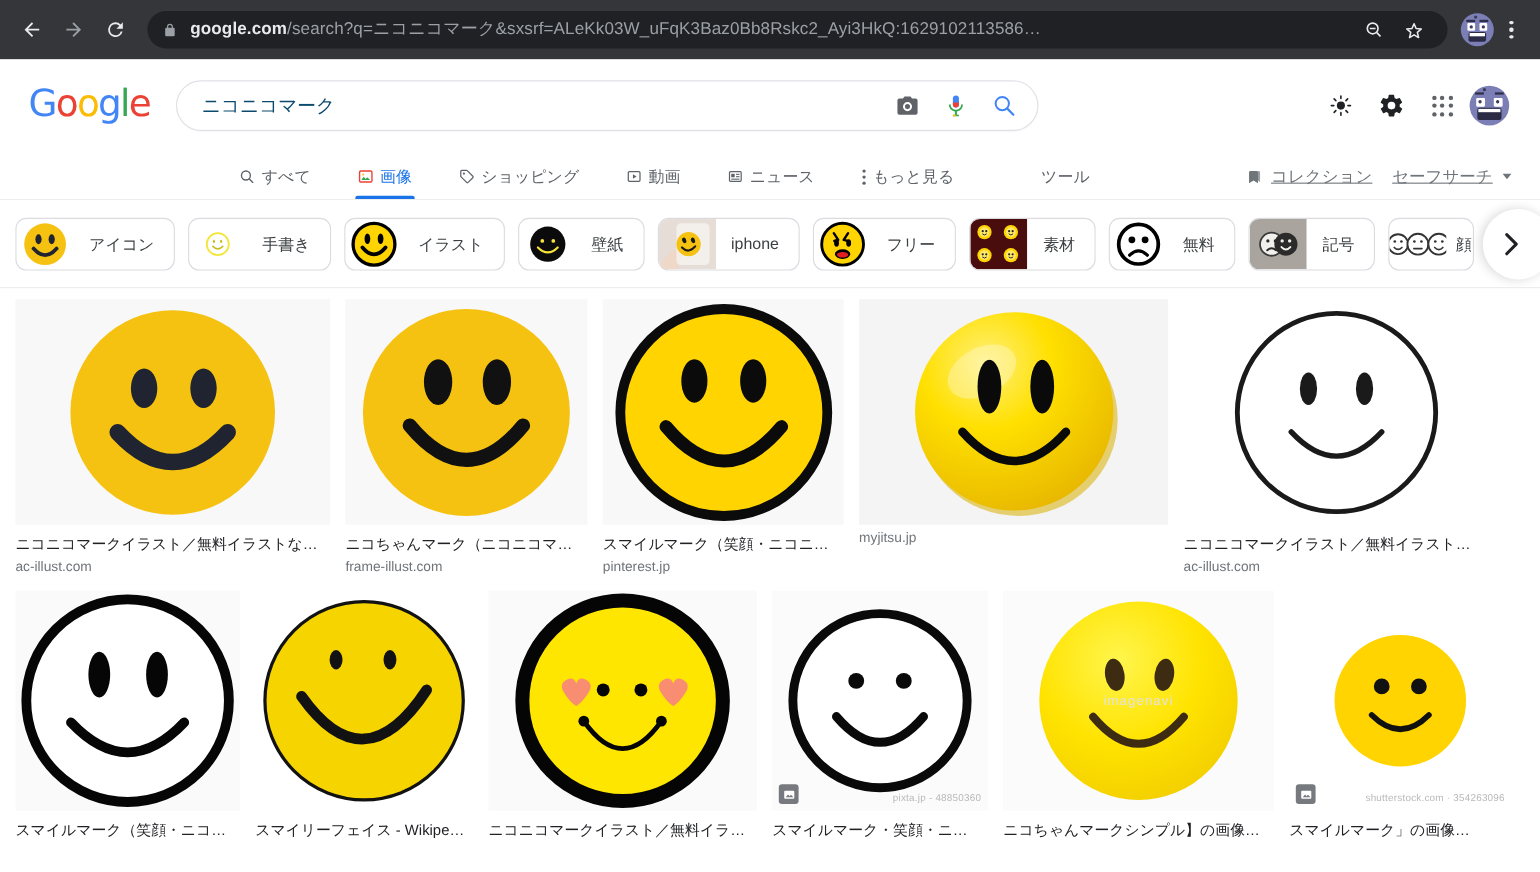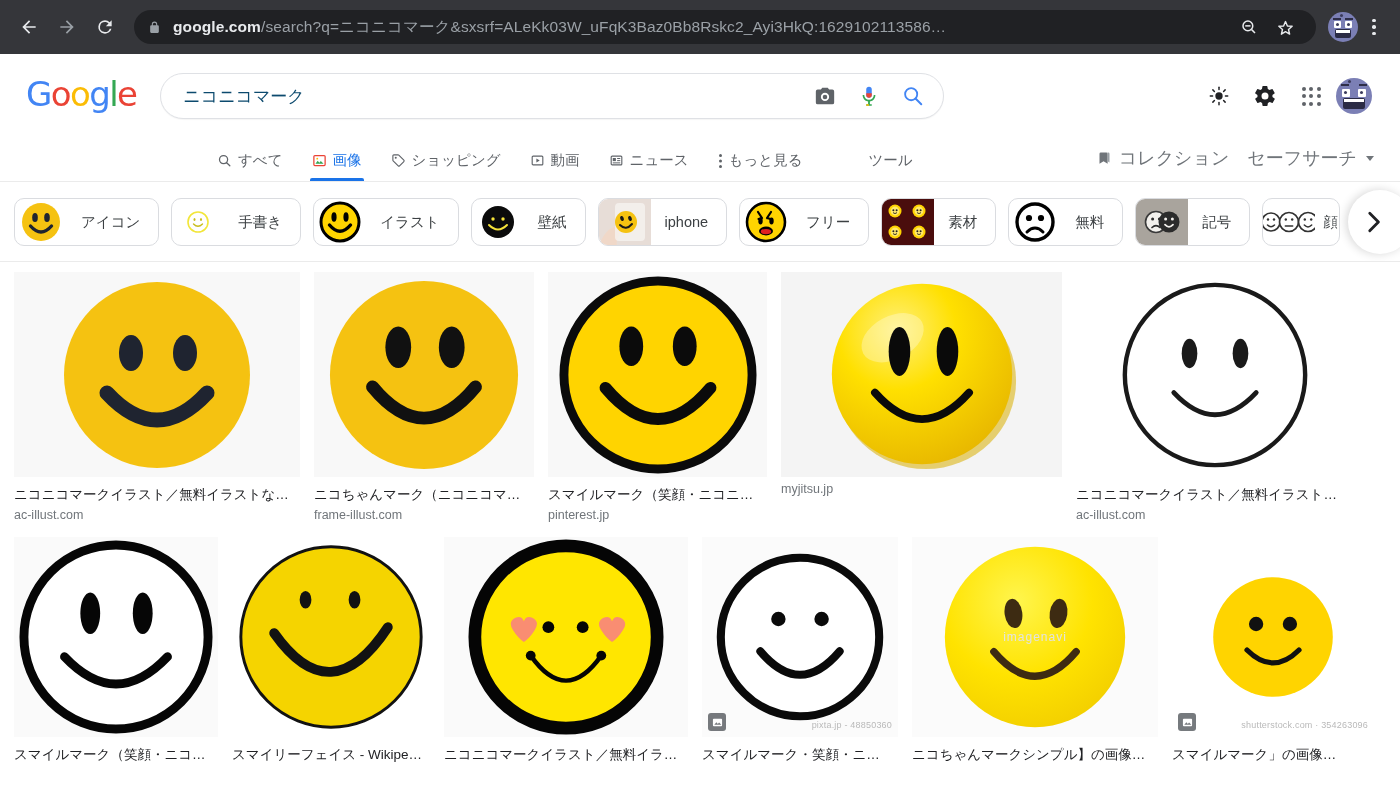--- a/index.html
+++ b/index.html
@@ -88,33 +88,33 @@
   .apps-grid i{width:4px;height:4px;background:#5f6368;border-radius:50%;display:block;}
   .hdr-avatar{width:36px;height:36px;}
   .hdr-avatar .eye{top:11px;width:8px;height:8px;}
   .hdr-avatar .mouth{height:11px;bottom:5px;}
 
   
   .tabs-row{
     height:44px; display:flex; align-items:flex-end; padding:0 26px;
     border-bottom:1px solid #ebebeb; background:#fff; position:relative;
   }
-  .tabs{display:flex;align-items:flex-end;margin-left:178px;gap:3px;}
+  .tabs{display:flex;align-items:flex-end;margin-left:178px;gap:16px;}
   .tab{
     display:flex;align-items:center;gap:6px;padding:0 13px 11px 13px;cursor:pointer;
     font-size:14.5px;color:#5f6368;white-space:nowrap;position:relative;
   }
   .tab.active{color:#1a73e8;}
   .tab.active:after{
     content:"";position:absolute;left:11px;right:11px;bottom:0;height:3px;background:#1a73e8;
     border-radius:2px 2px 0 0;
   }
   .tab-tools{padding-left:50px;}
   .tabs-right{margin-left:auto;display:flex;align-items:center;gap:18px;padding-bottom:11px;}
-  .tr-item{display:flex;align-items:center;gap:7px;font-size:18px;color:#70757a;cursor:pointer;white-space:nowrap;}
+  .tr-item{display:flex;align-items:center;gap:7px;font-size:15px;color:#70757a;cursor:pointer;white-space:nowrap;text-decoration:underline;}
   .caret{width:0;height:0;border-left:4px solid transparent;border-right:4px solid transparent;
     border-top:5px solid #70757a;display:inline-block;margin-left:2px;}
 
   
   .chips-wrap{
     position:relative;height:80px;background:#fff;overflow:hidden;
     border-bottom:1px solid #ebebeb;
   }
   .chips{
     display:flex;gap:12px;padding:16px 0 16px 14px;height:80px;

